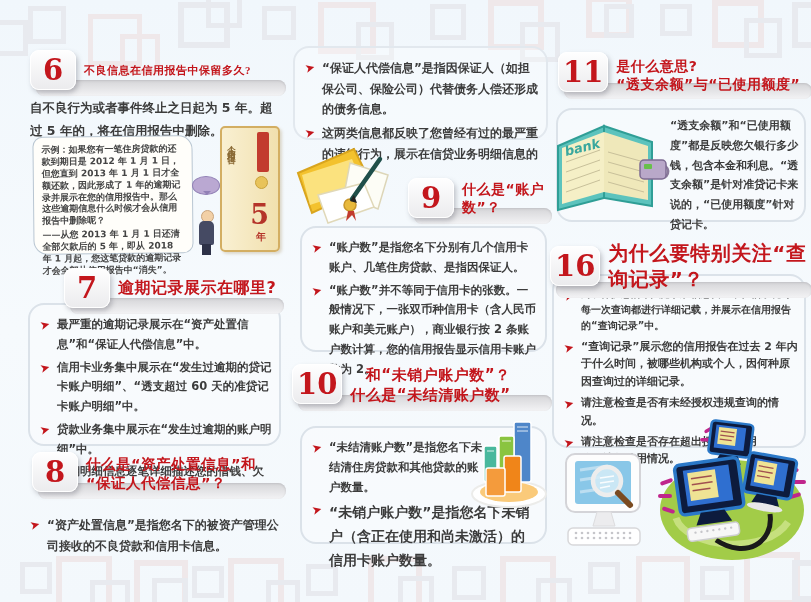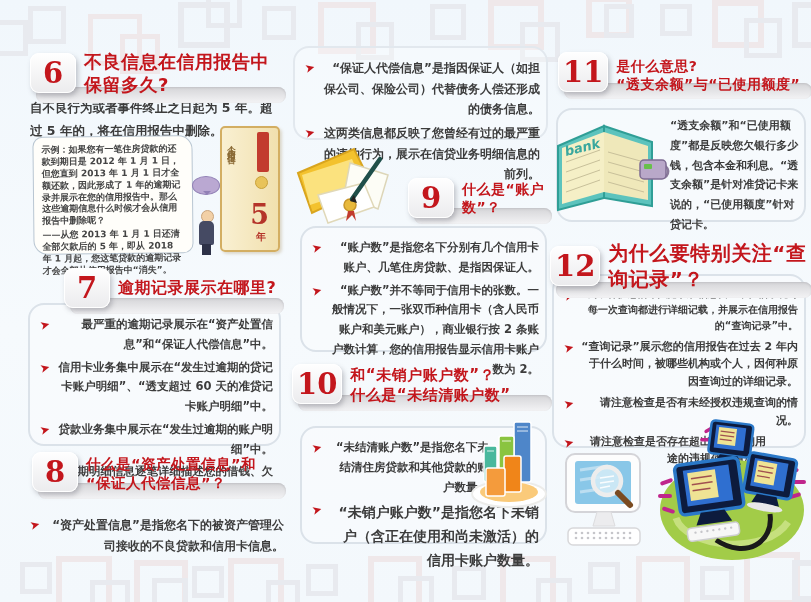--- a/index.html
+++ b/index.html
@@ -20,21 +20,21 @@
   .hdr-title.small{font-size:14.5px;}
   .hdr-lines{display:flex;flex-direction:column;}
   .hdr.bottom-align{align-items:flex-end;}
   .hdr.bottom-align .numbox{margin-bottom:1px;}
   
   .txt{font-size:12.5px;font-weight:bold;color:#3c3c3c;line-height:1.85;}
   .panel{position:absolute;border:2px solid #dbe2e9;border-radius:16px;background:rgba(255,255,255,.28);
     padding:7px 6px 7px 10px;box-sizing:border-box;}
   .bullet{display:flex;gap:7px;align-items:flex-start;margin:3px 0;}
   .arr{flex:0 0 auto;color:#c3161c;font-size:12px;line-height:1.7;transform:rotate(-14deg);}
-  .btxt{font-size:12px;font-weight:bold;color:#3c3c3c;line-height:1.72;text-align:right;}
+  .btxt{font-size:12px;font-weight:bold;color:#3c3c3c;line-height:1.72;}
   
   .example{position:absolute;background:#fffefa;border:1.5px solid #b9c6d2;border-radius:10px 14px 10px 14px;
     padding:7px 8px;box-sizing:border-box;transform:rotate(-.6deg);font-size:9px;line-height:1.32;
     color:#444;font-weight:bold;z-index:2;}
   .example p{margin:0 0 2px 0;}
   
   .illu{position:absolute;z-index:2;}
   .book{position:absolute;left:28px;top:2px;width:56px;height:122px;border:2px solid #d3ae62;border-radius:5px;
     background:linear-gradient(90deg,#f9f0d2,#f1e0ae);box-shadow:2px 2px 3px rgba(150,120,60,.25);}
   .book-label{position:absolute;left:4px;top:10px;writing-mode:vertical-rl;font-size:8.5px;font-weight:bold;
@@ -97,21 +97,21 @@
     <span class="sq" style="left:588px;top:562px;width:22px;height:22px;border-width:5px;"></span>
     <span class="sq p" style="left:636px;top:556px;width:42px;height:40px;border-width:6px;"></span>
     <span class="sq" style="left:700px;top:566px;width:24px;height:24px;border-width:5px;"></span>
     <span class="sq p" style="left:744px;top:552px;width:44px;height:42px;border-width:6px;"></span>
     <span class="sq" style="left:792px;top:560px;width:28px;height:30px;border-width:6px;"></span>
   </div>
 
   <div class="hdr" style="left:30px;top:50px;width:252px;">
     <div class="hdr-bar"></div>
     <div class="numbox">6</div>
-    <div class="hdr-title" style="font-size:18px;">不良信息在信用报告中保留多久?</div>
+    <div class="hdr-title" style="font-size:11px;font-family:Liberation Serif, serif;">不良信息在信用报告中保留多久?</div>
   </div>
 
   <div class="abs txt" style="left:30px;top:96px;width:254px;">自不良行为或者事件终止之日起为 5 年。超过 5 年的，将在信用报告中删除。</div>
 
   <div class="example" style="left:33px;top:136px;width:160px;height:118px;">
     <p>示例：如果您有一笔住房贷款的还款到期日是 2012 年 1 月 1 日，但您直到 2013 年 1 月 1 日才全额还款，因此形成了 1 年的逾期记录并展示在您的信用报告中。那么这些逾期信息什么时候才会从信用报告中删除呢？</p>
     <p>——从您 2013 年 1 月 1 日还清全部欠款后的 5 年，即从 2018 年 1 月起，您这笔贷款的逾期记录才会全部从信用报告中“消失”。</p>
   </div>
 
   <div class="illu" style="left:192px;top:124px;width:92px;height:132px;">
@@ -203,21 +203,21 @@
     <div class="bullet">
         <span class="arr">➤</span>
         <span class="btxt" style="font-size:11.5px;">“账户数”是指您名下分别有几个信用卡账户、几笔住房贷款、是指因保证人。</span>
       </div>
     <div class="bullet">
         <span class="arr">➤</span>
         <span class="btxt" style="font-size:11.5px;">“账户数”并不等同于信用卡的张数。一般情况下，一张双币种信用卡（含人民币账户和美元账户），商业银行按 2 条账户数计算，您的信用报告显示信用卡账户数为 2。</span>
       </div>
   </div>
 
-  <div class="hdr bottom-align" style="left:292px;top:364px;width:256px;">
+  <div class="hdr bottom-align" style="left:292px;top:364px;width:256px;text-align:right;">
     <div class="hdr-bar"></div>
     <div class="numbox">10</div>
     <div class="hdr-lines">
       <span class="hdr-title" style="font-size:15px;">和“未销户账户数”？</span>
       <span class="hdr-title" style="font-size:15px;">什么是“未结清账户数”</span>
     </div>
   </div>
 
   <div class="panel" style="left:300px;top:426px;width:247px;height:118px;">
     <div class="bullet">
@@ -278,21 +278,21 @@
         <text x="14" y="40" font-size="13" font-weight="bold" font-style="italic" fill="#3aa79e" transform="rotate(-14 14 40)">bank</text>
         <path d="M104,52 C116,44 120,58 112,62" stroke="#8a7a9a" stroke-width="2.5" fill="none"></path>
         <rect x="88" y="44" width="26" height="19" rx="4" fill="#b9a8c9" stroke="#7d6b92" stroke-width="1.5"></rect>
         <rect x="92" y="48" width="8" height="5" rx="1" fill="#68c04a"></rect>
       </svg>
     </div>
   </div>
 
   <div class="hdr" style="left:550px;top:240px;width:258px;">
     <div class="hdr-bar"></div>
-    <div class="numbox">12</div>
+    <div class="numbox">16</div>
     <div class="hdr-title" style="font-size:20px;">为什么要特别关注“查询记录”？</div>
   </div>
 
   <div class="panel" style="left:552px;top:274px;width:254px;height:174px;">
     <div class="bullet">
         <span class="arr">➤</span>
         <span class="btxt" style="font-size:10px;line-height:1.62;">为了保护您的个人隐私和信息安全，征信系统对每一次查询都进行详细记载，并展示在信用报告的“查询记录”中。</span>
       </div>
     <div class="bullet">
         <span class="arr">➤</span>

